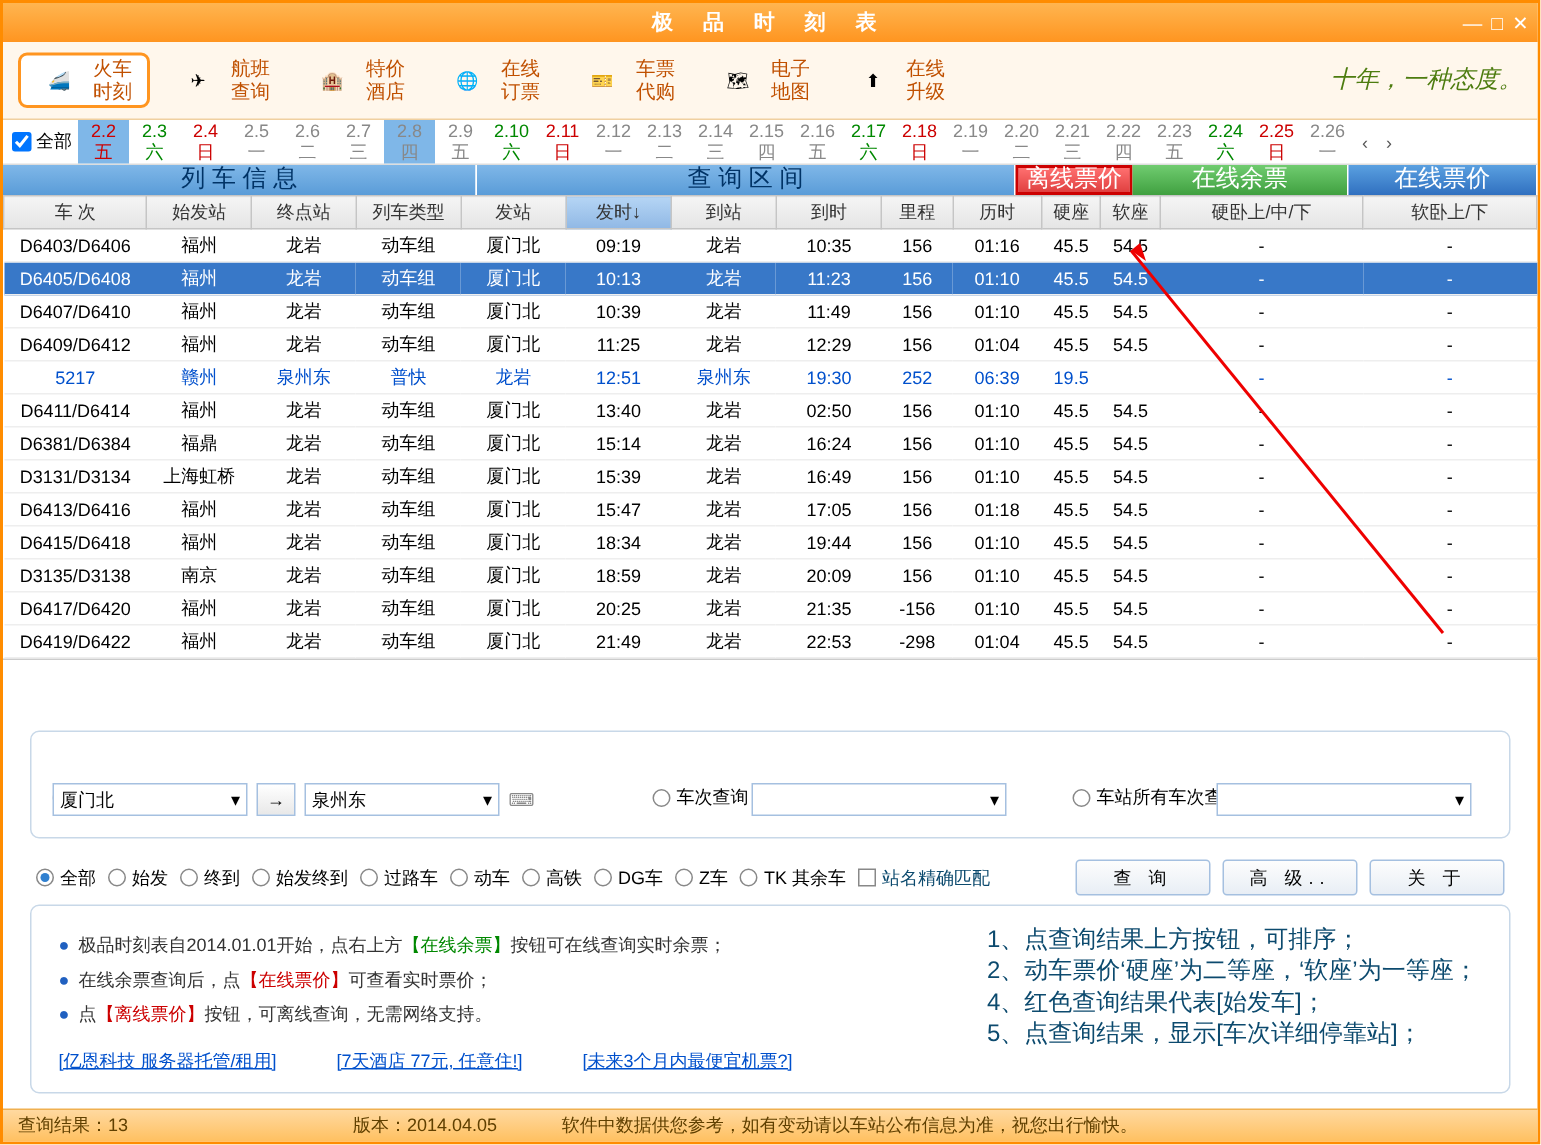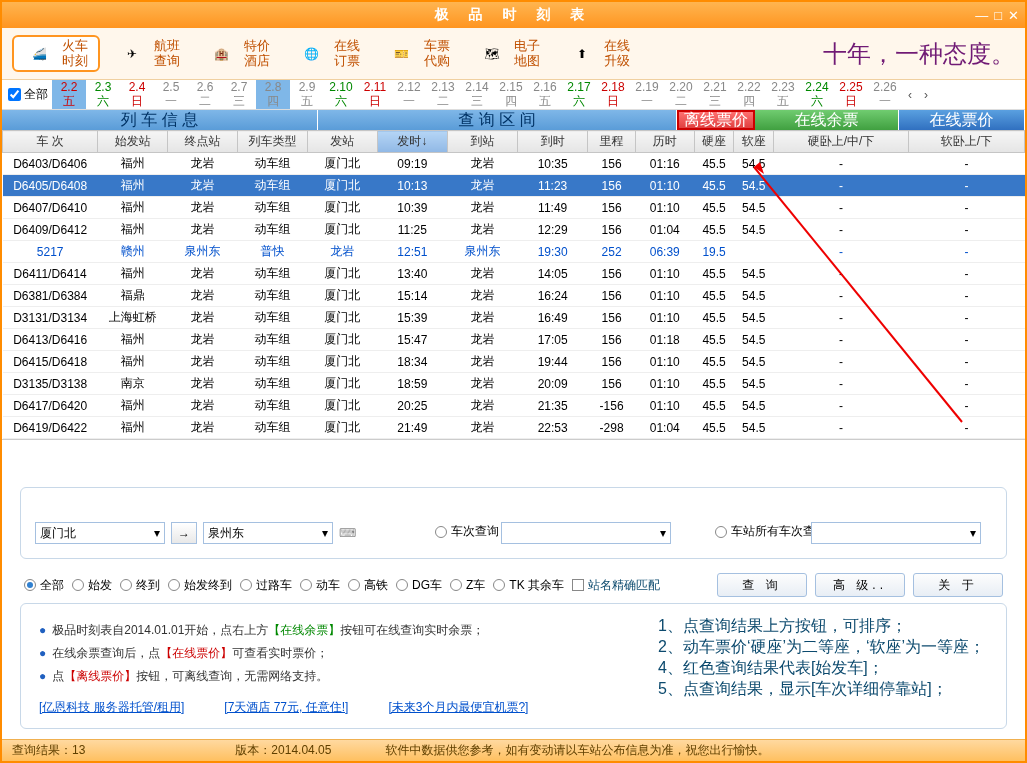--- a/index.html
+++ b/index.html
@@ -7,21 +7,21 @@
 .window { width: 1027px; height: 763px; border: 2px solid #ff8c00; background: #fff; display: flex; flex-direction: column; }
 .titlebar { height: 26px; background: linear-gradient(#ffb550, #ff9520); display: flex; align-items: center; justify-content: center; position: relative; }
 .titlebar-text { color: #fff; font-size: 14px; letter-spacing: 8px; font-weight: bold; }
 .titlebar-controls { position: absolute; right: 6px; display: flex; gap: 6px; }
 .titlebar-controls span { color: #fff; cursor: pointer; font-size: 13px; }
 .toolbar { height: 52px; background: #fff7ec; border-bottom: 1px solid #f0d0a0; display: flex; align-items: center; padding: 4px 10px; gap: 6px; }
 .toolbar-item { display: flex; align-items: center; gap: 6px; padding: 2px 10px; cursor: pointer; border-radius: 6px; }
 .toolbar-item.active { border: 2px solid #ff9520; background: #fff; }
 .toolbar-icon { width: 32px; height: 28px; display: flex; align-items: center; justify-content: center; }
 .toolbar-label { color: #c05000; font-size: 13px; line-height: 1.1; }
-.slogan { margin-left: auto; font-family: cursive; color: #701a75; font-size: 24px; }
+.slogan { margin-left: auto; font-family: cursive; color: #4d7c0f; font-size: 16px; font-style: italic; }
 .date-row { height: 30px; background: #fff; border-bottom: 1px solid #ddd; display: flex; align-items: center; padding: 0 6px; }
 .date-all { display: flex; align-items: center; gap: 3px; margin-right: 4px; }
 .date-cell { width: 34px; text-align: center; font-size: 11px; line-height: 1.1; cursor: pointer; padding: 1px 0; }
 .date-cell.selected { background: #7fb7e8; }
 .date-cell.red .d1, .date-cell.red .d2 { color: #cc0000; }
 .date-cell.green .d1, .date-cell.green .d2 { color: #008800; }
 .date-cell.gray .d1, .date-cell.gray .d2 { color: #888; }
 .date-nav { width: 16px; text-align: center; cursor: pointer; color: #555; }
 .header-groups { display: flex; height: 20px; }
 .hg { text-align: center; line-height: 20px; color: #fff; font-size: 16px; border-right: 1px solid #fff; }
@@ -329,21 +329,21 @@
             <td class="blue">-</td>
           </tr>
           <tr>
             <td>D6411/D6414</td>
             <td>福州</td>
             <td>龙岩</td>
             <td>动车组</td>
             <td>厦门北</td>
             <td>13:40</td>
             <td>龙岩</td>
-            <td>14:05</td>
+            <td>02:50</td>
             <td>156</td>
             <td>01:10</td>
             <td>45.5</td>
             <td>54.5</td>
             <td>-</td>
             <td>-</td>
           </tr>
           <tr>
             <td>D6381/D6384</td>
             <td>福鼎</td>
@@ -577,20 +577,20 @@
         <div class="num-line">2、动车票价‘硬座’为二等座，‘软座’为一等座；</div>
         <div class="num-line">4、红色查询结果代表[始发车]；</div>
         <div class="num-line">5、点查询结果，显示[车次详细停靠站]；</div>
       </div>
     </div>
   </div>
 
   <div class="statusbar">
     <span>查询结果：13</span>
     <span style="margin-left:120px">版本：2014.04.05</span>
-    <span style="margin-left:24px">软件中数据供您参考，如有变动请以车站公布信息为准，祝您出行愉快。</span>
+    <span style="margin-left:13px">软件中数据供您参考，如有变动请以车站公布信息为准，祝您出行愉快。</span>
   </div>
 
   <svg class="arrow" width="1027" height="500">
     <line x1="752" y1="165" x2="960" y2="420" stroke="#ee0000" stroke-width="2"></line>
     <polygon points="752,165 762,172 758,160" fill="#ee0000"></polygon>
   </svg>
 </div>
 
 </body></html>

